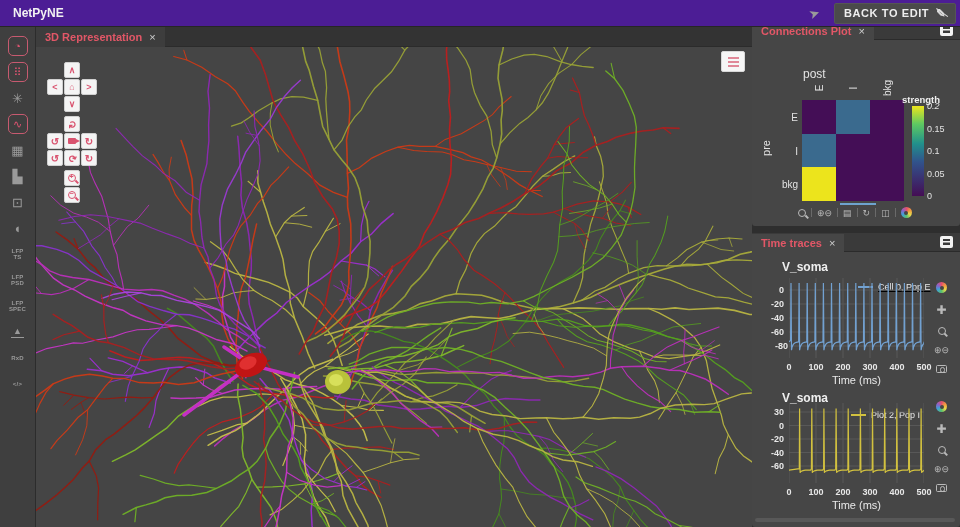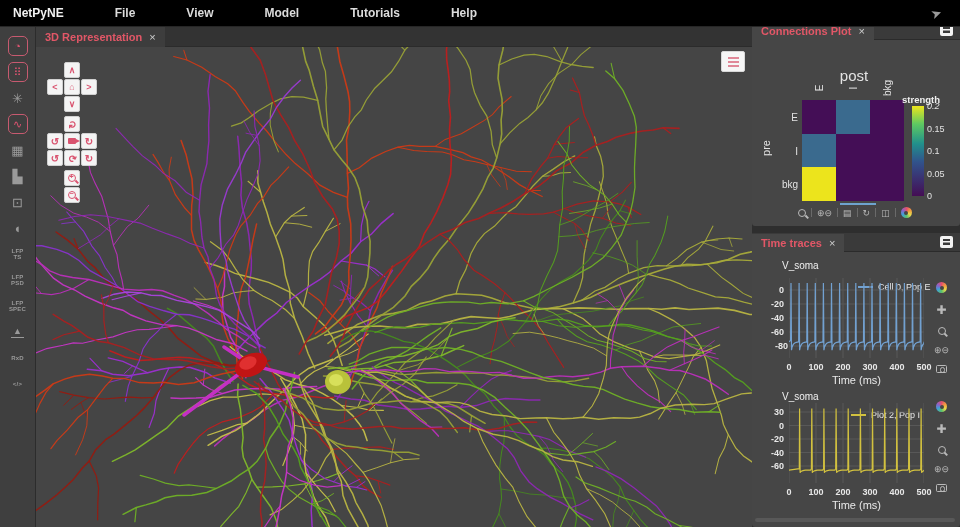--- a/index.html
+++ b/index.html
@@ -1,20 +1,20 @@
 <!DOCTYPE html>
 <html><head>
 <meta charset="utf-8">
 <style>
   * { box-sizing: border-box; margin: 0; padding: 0; }
   body { background:#222; font-family:"Liberation Sans",sans-serif; }
   .app { position:relative; width:960px; height:527px; overflow:hidden; background:#2e2e2e; }
 
   
-  .menubar { position:absolute; left:0; top:0; width:960px; height:27px; background:#000000; border-bottom:1px solid #262626; display:flex; align-items:center; z-index:30;}
+  .menubar { position:absolute; left:0; top:0; width:960px; height:27px; background:#4c1d95; border-bottom:1px solid #262626; display:flex; align-items:center; z-index:30;}
   .brand { margin-left:13px; font-size:12px; font-weight:bold; color:#f2f2f2; }
   .menu-items { display:flex; margin-left:37px; }
   .menu-item { color:#dcdcdc; font-size:12px; font-weight:bold; padding:0 14px; margin-right:23px; cursor:pointer; }
   .menubar-right { margin-left:auto; display:flex; align-items:center; margin-right:4px; }
   .rocket { color:#9a9a9a; font-size:13px; transform:rotate(-20deg); margin-right:14px; cursor:pointer;}
   .back-btn { background:#4a4a4a; border:1px solid #555; border-radius:2px; color:#eee; font-size:11px; font-weight:bold; letter-spacing:.6px; height:21px; display:flex; align-items:center; padding:0 9px; cursor:pointer;}
   .edit-off { position:relative; margin-left:7px; font-size:11px; color:#ddd; }
   .edit-off::after { content:''; position:absolute; left:-1px; top:5px; width:14px; height:1.4px; background:#ddd; transform:rotate(35deg); }
 
   
@@ -51,63 +51,60 @@
   .win-btn { position:absolute; right:7px; top:3px; width:13px; height:12px; background:#f2f2f2; border-radius:2px; display:flex; align-items:center; justify-content:center; cursor:pointer;}
   .win-btn span { display:block; width:7px; height:6px; background:#3a3a3a; border-top:2px solid #3a3a3a; box-shadow:inset 0 1.5px 0 #f2f2f2; }
 
   
   .rpanel { position:absolute; left:752px; width:208px; z-index:10;}
   .rstrip { position:relative; height:19px; background:#3a3a3a; border-bottom:1px solid #2b2b2b;}
   .rstrip .tab { height:19px; background:#464646; }
   .rcontent { position:relative; background:#464646; border-radius:0 0 3px 3px; }
 
   .cp-title { position:absolute; left:0; top:8px; width:100%; text-align:center; color:#efefef; font-size:11px; font-weight:bold;}
-  .cp-post { position:absolute; left:51px; top:27px; width:102px; text-align:center; color:#e3e3e3; font-size:15px;}
+  .cp-post { position:absolute; left:51px; top:27px; width:102px; text-align:left; color:#e3e3e3; font-size:12px;}
   .cp-pre { position:absolute; left:6px; top:102px; color:#e3e3e3; font-size:11px; transform:rotate(-90deg);}
   .colt { position:absolute; color:#e3e3e3; font-size:10px; transform:translate(-50%,-50%) rotate(-90deg); }
   .rowt { position:absolute; color:#e3e3e3; font-size:10px; width:24px; text-align:right; transform:translateY(-50%);}
   .hm { position:absolute; left:50px; top:60px; width:102px; height:101px; display:grid; grid-template-columns:repeat(3,1fr); grid-template-rows:repeat(3,1fr); cursor:crosshair;}
   .cbar { position:absolute; left:160px; top:66px; width:12px; height:90px; background:linear-gradient(to top,#440d54,#31538c 38%,#21908c 58%,#5ec962 80%,#ece41c);}
   .cbar-label { position:absolute; left:150px; top:54px; color:#efefef; font-size:9.5px; font-weight:bold;}
   .cbt { position:absolute; left:175px; color:#e3e3e3; font-size:9px; transform:translateY(-50%);}
   .hm-indicator { position:absolute; left:88px; top:163px; width:36px; height:2px; background:#6ea3cf;}
   .mbar { position:absolute; left:46px; top:167px; display:flex; align-items:center; gap:5px; color:#b9b9b9;}
   .mbar .mi { font-size:9px; cursor:pointer; display:flex; align-items:center;}
   .mbar .sep { width:1px; height:9px; background:#6a6a6a; }
 
   
-  .plot-title { position:absolute; color:#efefef; font-size:10px; font-weight:normal;}
+  .plot-title { position:absolute; color:#efefef; font-size:12px; font-weight:bold;}
   .ytick,.xtick { position:absolute; color:#e8e8e8; font-size:9px; font-weight:bold;}
   .ytick { width:22px; text-align:right; transform:translateY(-50%);}
   .xtick { transform:translateX(-50%);}
   .xlabel { position:absolute; color:#e8e8e8; font-size:11px; transform:translateX(-50%);}
   .legend { position:absolute; display:flex; align-items:center; gap:5px;}
   .legend .lline { width:15px; height:2px;}
   .legend .ltext { color:#e8e8e8; font-size:9px;}
   .vbar { position:absolute; display:flex; flex-direction:column; align-items:center; gap:10px; color:#b9b9b9;}
   .vbar .mi { cursor:pointer; font-size:9px; display:flex; align-items:center; }
   .tr-svg { position:absolute; }
   .hscroll { position:absolute; left:3px; top:266px; width:200px; height:4px; background:#585858; border-radius:2px; cursor:pointer;}
 </style>
 </head>
 <body>
 
 <div class="app">
 
   <div class="menubar">
     <div class="brand">NetPyNE</div>
-    <div class="menu-items">
-        <div class="menu-item">File</div>
-        <div class="menu-item">View</div>
-        <div class="menu-item">Model</div>
-        <div class="menu-item">Tutorials</div>
-        <div class="menu-item">Help</div>
-      </div>
     <div class="menubar-right">
       <div class="rocket">➤</div>
+      <div class="back-btn">
+        <span>BACK TO EDIT</span>
+        <span class="edit-off">✎</span>
+      </div>
     </div>
   </div>
 
   <div class="sidebar">
       <div class="side-item active">
         <span>◔</span>
       </div>
       <div class="side-item active">
         <span>⠿</span>
       </div>
@@ -620,21 +617,21 @@
         <span class="ytick" style="left: 10px; top: 66px;">-40</span>
         <span class="ytick" style="left: 10px; top: 80px;">-60</span>
         <span class="ytick" style="left: 14px; top: 94px;">-80</span>
         <span class="xtick" style="left: 37px; top: 110px;">0</span>
         <span class="xtick" style="left: 64px; top: 110px;">100</span>
         <span class="xtick" style="left: 91px; top: 110px;">200</span>
         <span class="xtick" style="left: 118px; top: 110px;">300</span>
         <span class="xtick" style="left: 145px; top: 110px;">400</span>
         <span class="xtick" style="left: 172px; top: 110px;">500</span>
         <div class="xlabel" style="left: 104.5px; top: 122px;">Time (ms)</div>
-        <div class="legend" style="left: 106px; top: 30px;">
+        <div class="legend" style="left: 106px; top: 30px; text-decoration: underline;">
           <span class="lline" style="background: rgb(114, 161, 209);"></span>
           <span class="ltext">Cell 0, Pop E</span>
         </div>
         <svg class="tr-svg" width="135" height="80" style="left: 37px; top: 26px;">
           <line x1="0" x2="0" y1="0" y2="80" stroke="#585858"></line>
           <line x1="27" x2="27" y1="0" y2="80" stroke="#585858"></line>
           <line x1="54" x2="54" y1="0" y2="80" stroke="#585858"></line>
           <line x1="81" x2="81" y1="0" y2="80" stroke="#585858"></line>
           <line x1="108" x2="108" y1="0" y2="80" stroke="#585858"></line>
           <line x1="135" x2="135" y1="0" y2="80" stroke="#585858"></line>

